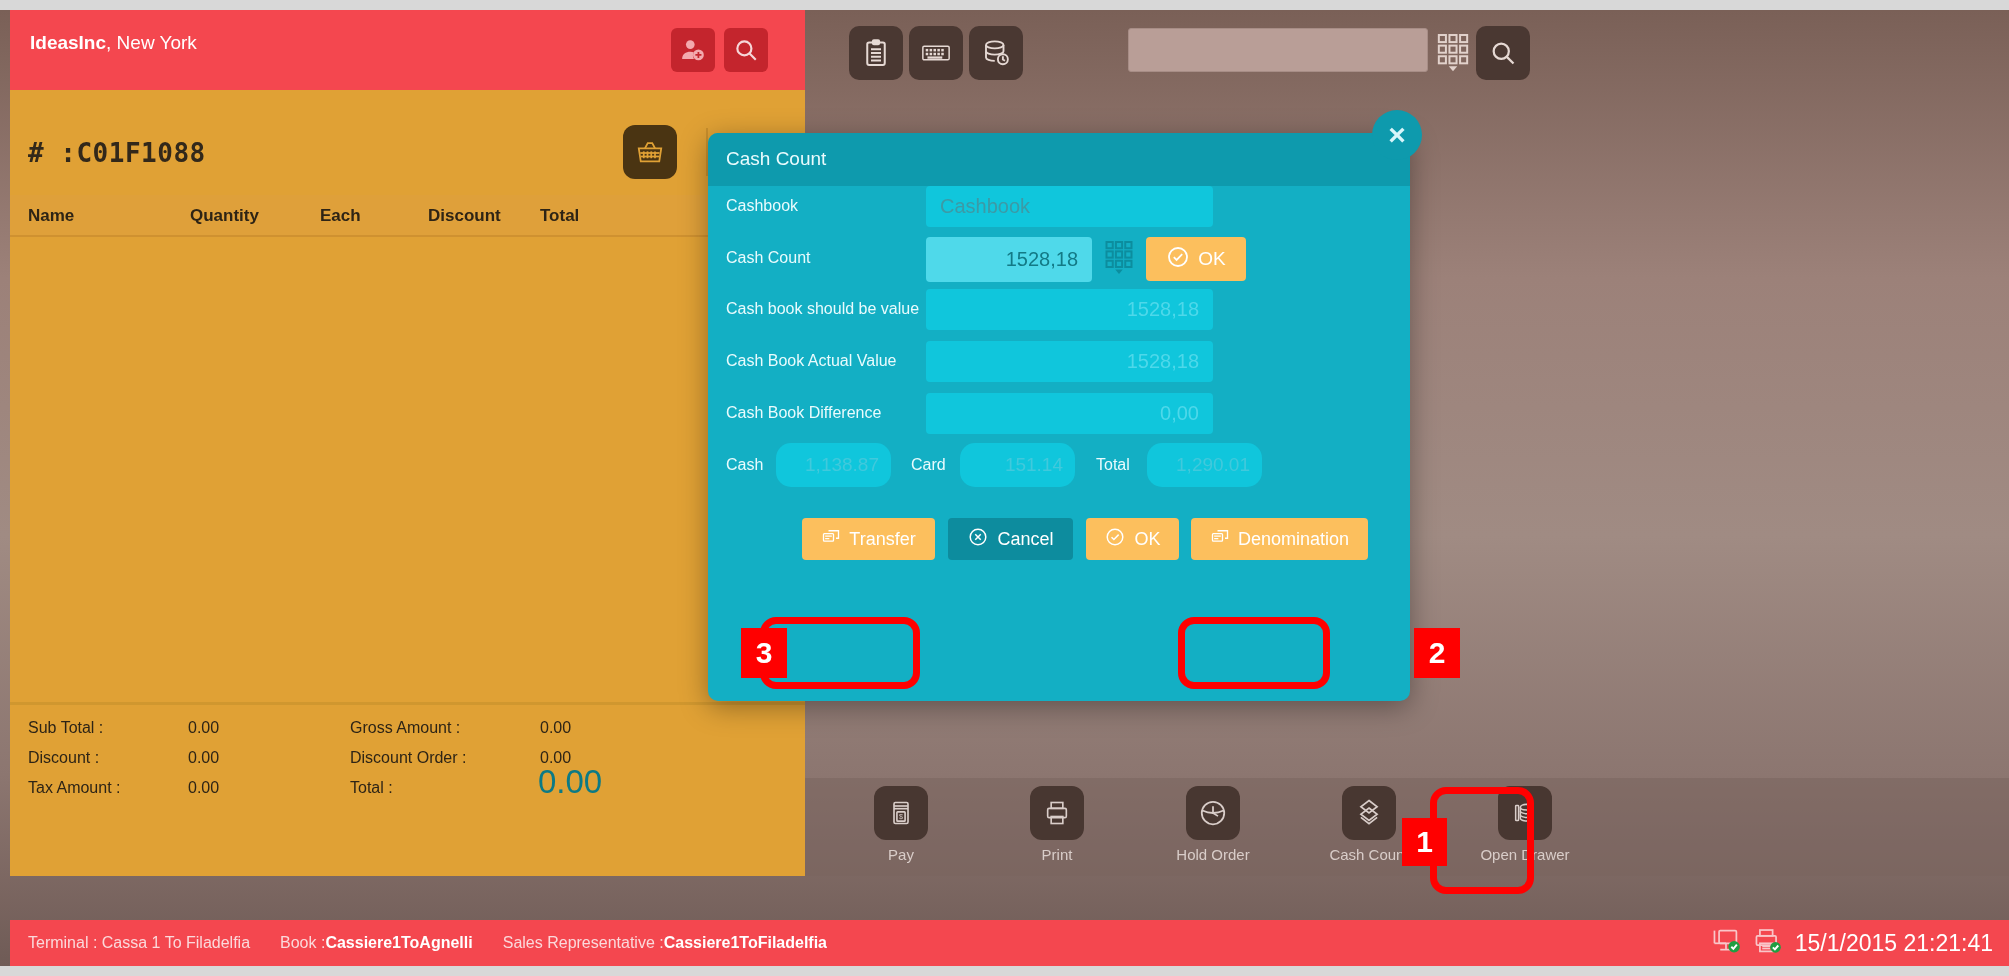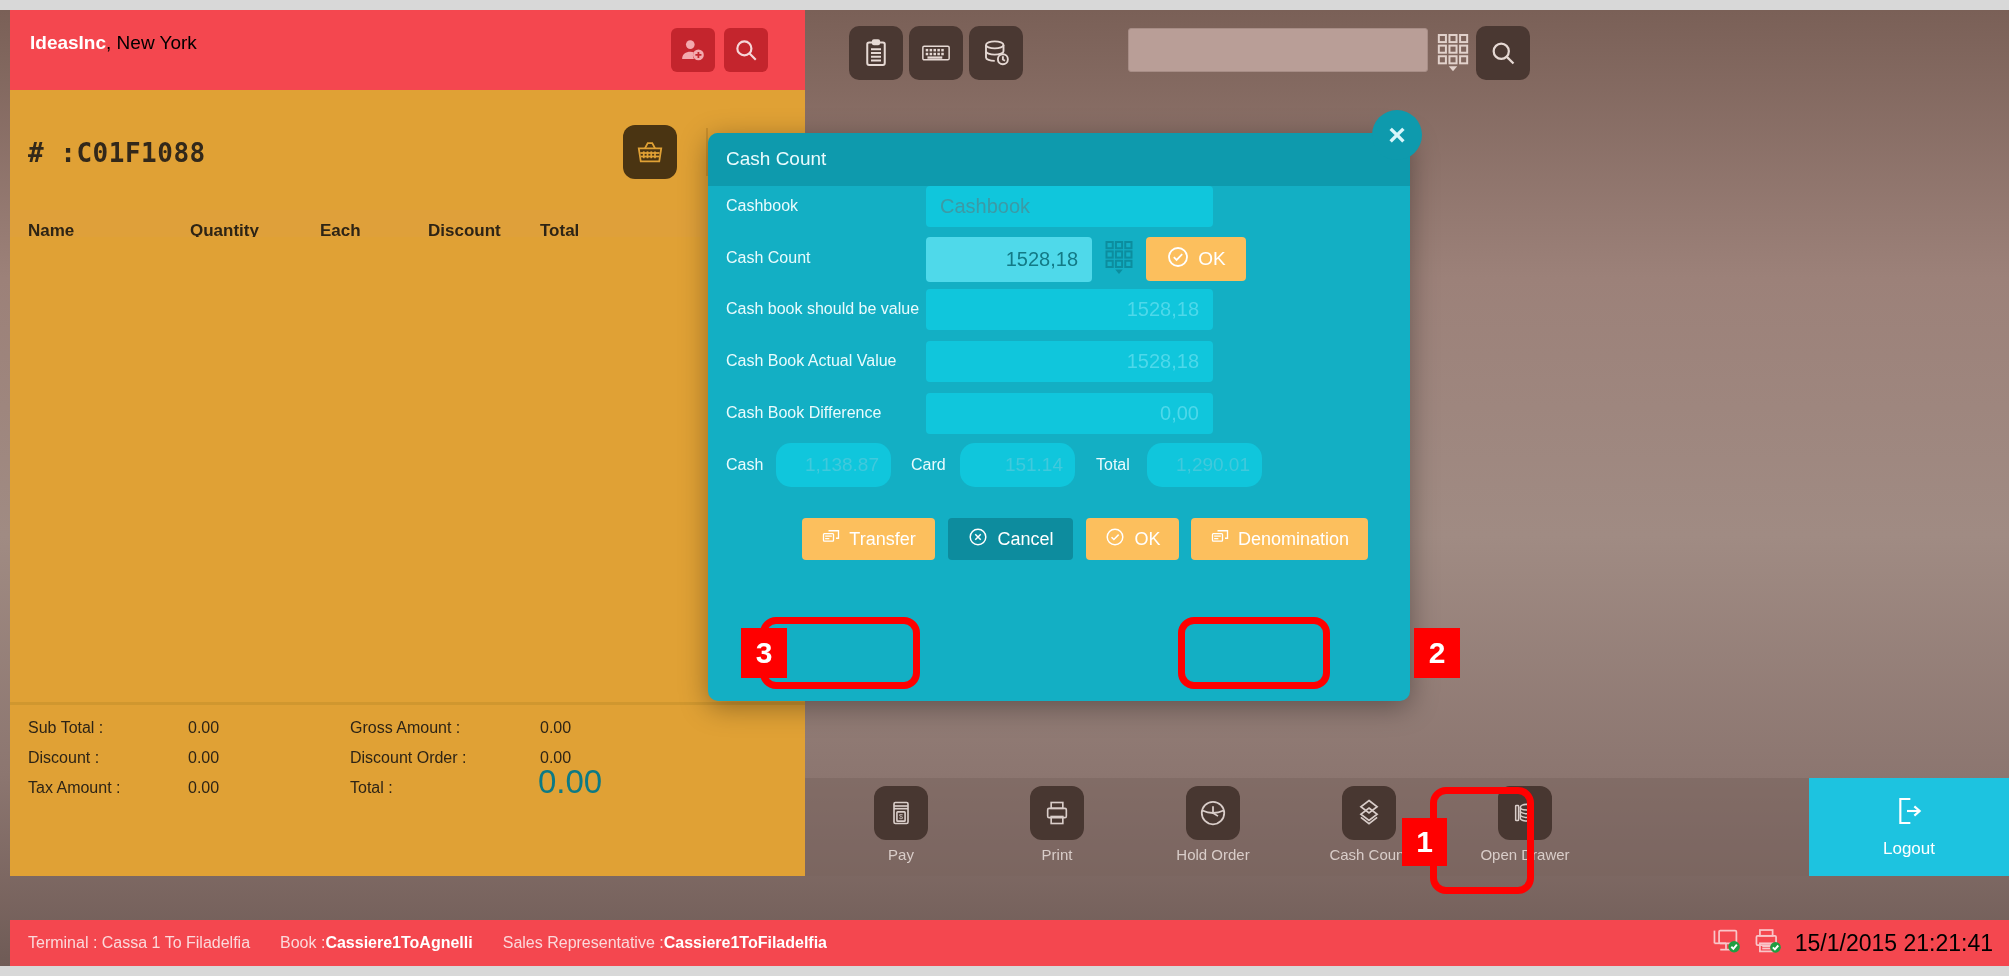--- a/index.html
+++ b/index.html
@@ -80,21 +80,21 @@
     background: #f4474f;
   }
   .brand {
     position: absolute;
     left: 20px; top: 22px;
     font-size: 19px;
     color: #ffffff;
     white-space: nowrap;
   }
   .brand b { font-weight: bold; }
-  .brand span { color: #000000; font-weight: normal; }
+  .brand span { color: #ffffff; font-weight: normal; }
   .hdr-btn {
     position: absolute;
     top: 18px;
     width: 44px; height: 44px;
     background: #c4252d;
     border-radius: 6px;
     display: flex; align-items: center; justify-content: center;
     border: none;
     cursor: pointer;
   }
@@ -126,21 +126,21 @@
   }
   .vsep {
     position: absolute;
     left: 696px; top: 38px;
     width: 2px; height: 48px;
     background: #c98f2c;
   }
 
   .col-head {
     position: absolute;
-    left: 0; top: 120px;
+    left: 0; top: 105px;
     width: 795px; height: 42px;
     background: #dfa03a;
     border-bottom: 2px solid #cf9130;
   }
   .col-head .c {
     position: absolute;
     top: 11px;
     font-size: 17px;
     font-weight: bold;
     color: #2e2415;
@@ -233,21 +233,21 @@
     color: #fbd9db;
     white-space: nowrap;
   }
   .st-text b { color: #ffffff; }
   .st-right {
     position: absolute;
     right: 16px; top: 0;
     height: 46px;
     display: flex; align-items: center; gap: 12px;
   }
-  .st-time { font-size: 23px; color: #000000; white-space: nowrap; }
+  .st-time { font-size: 23px; color: #ffffff; white-space: nowrap; }
 
   
   .modal {
     position: absolute;
     left: 708px; top: 133px;
     width: 702px; height: 568px;
     background: #13afc4;
     border-radius: 10px;
     box-shadow: 0 6px 28px rgba(0,0,0,0.35);
   }
@@ -535,30 +535,20 @@
           <ellipse cx="13.5" cy="7" rx="5.5" ry="2.4"></ellipse>
           <path d="M8 7v9.5c0 1.3 2.5 2.4 5.5 2.4s5.5-1.1 5.5-2.4V7"></path>
           <path d="M8 10.2c0 1.3 2.5 2.4 5.5 2.4s5.5-1.1 5.5-2.4"></path>
           <path d="M8 13.4c0 1.3 2.5 2.4 5.5 2.4s5.5-1.1 5.5-2.4"></path>
           <rect x="4" y="5.5" width="2.5" height="13" rx="0.6"></rect>
         </svg>
       </div>
       <div class="act-lbl">Open Drawer</div>
     </div>
 
-    <div class="logout-btn">
-      <div>
-        <svg width="32" height="32" viewBox="0 0 24 24" fill="none" stroke="#ffffff" stroke-width="1.6">
-          <path d="M13 3H5.5v18H13"></path>
-          <path d="M16 8.5 L20 12 L16 15.5"></path>
-          <line x1="10.5" y1="12" x2="20" y2="12"></line>
-        </svg>
-      </div>
-      <div class="logout-lbl">Logout</div>
-    </div>
   </div>
 
   <div class="status-bar">
     <div class="st-text" style="margin-left:18px">
       <span>Terminal : </span><span>Cassa 1 To Filadelfia</span>
     </div>
     <div class="st-text" style="margin-left:30px">
       <span>Book :</span><b>Cassiere1ToAgnelli</b>
     </div>
     <div class="st-text" style="margin-left:30px">

